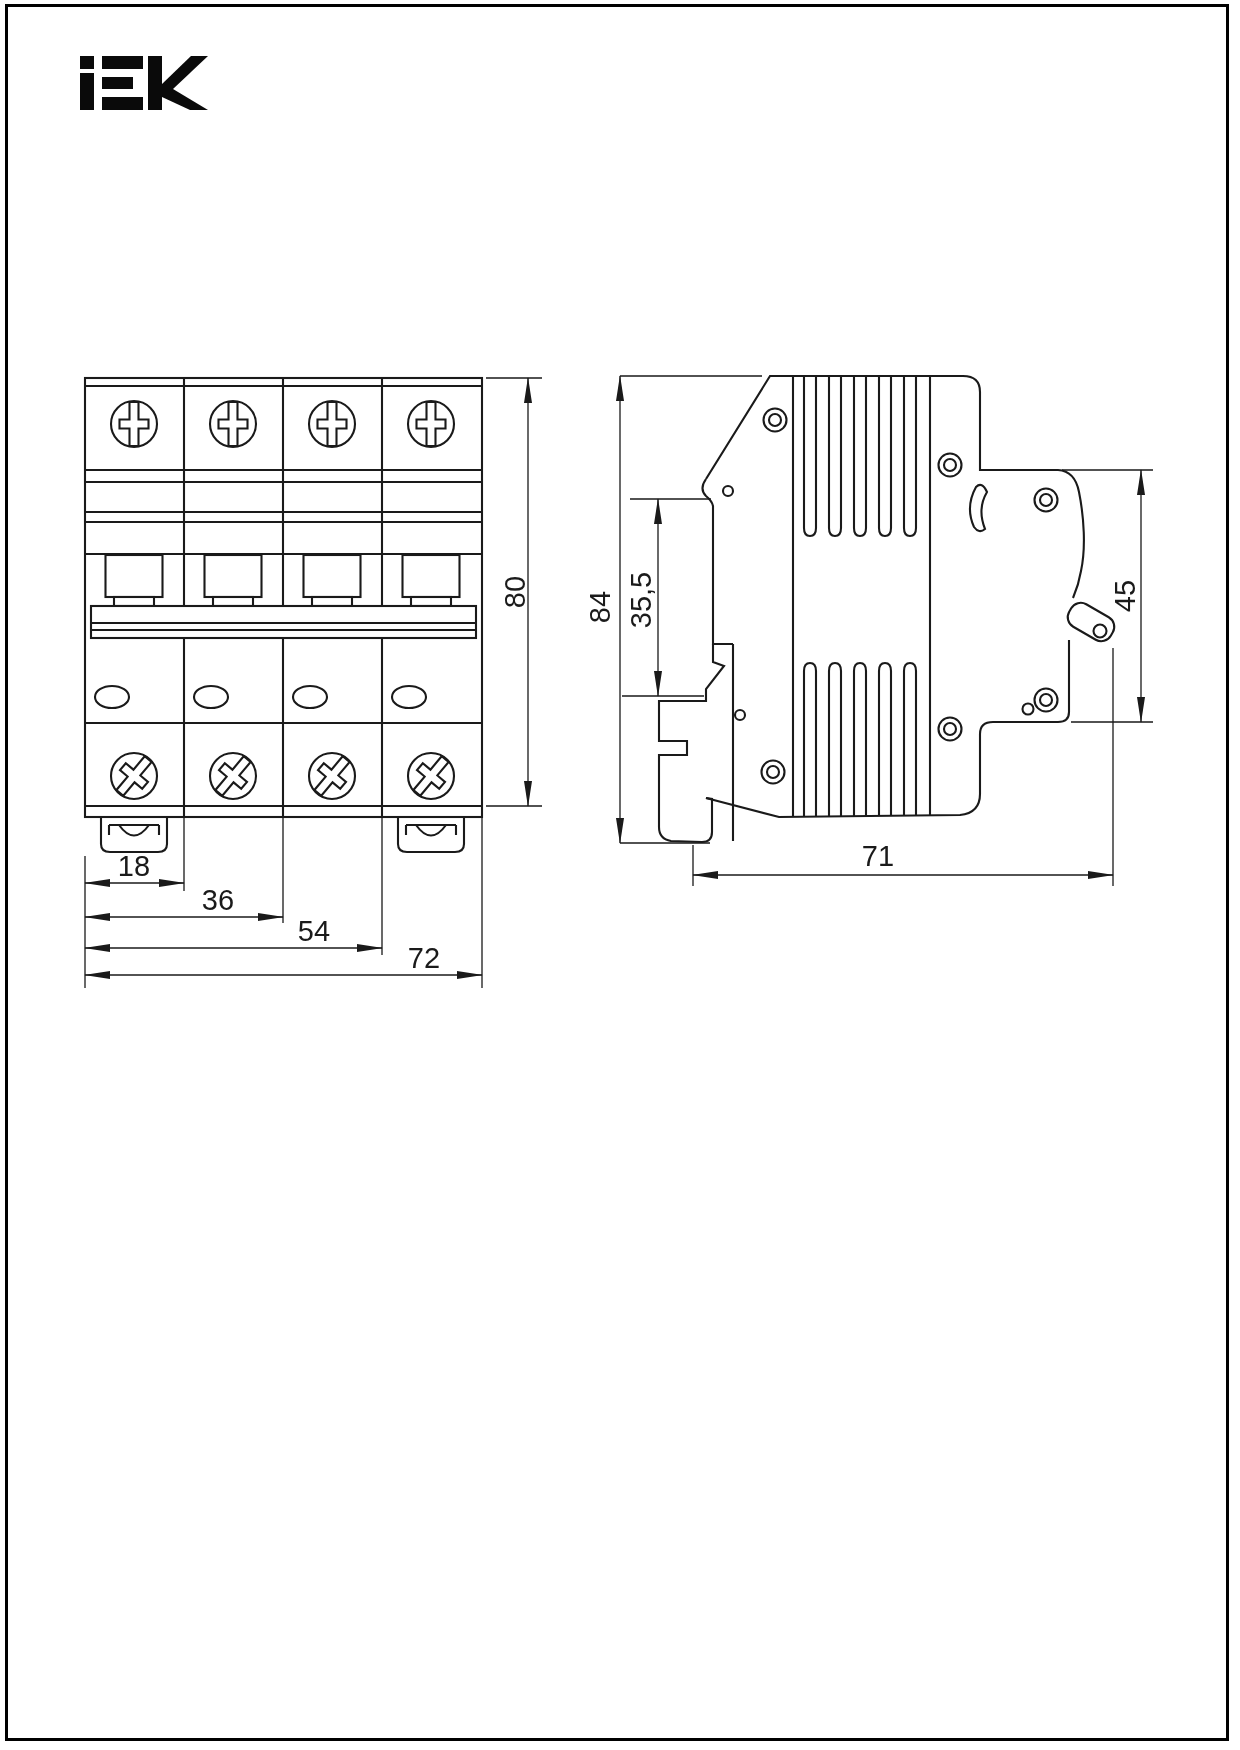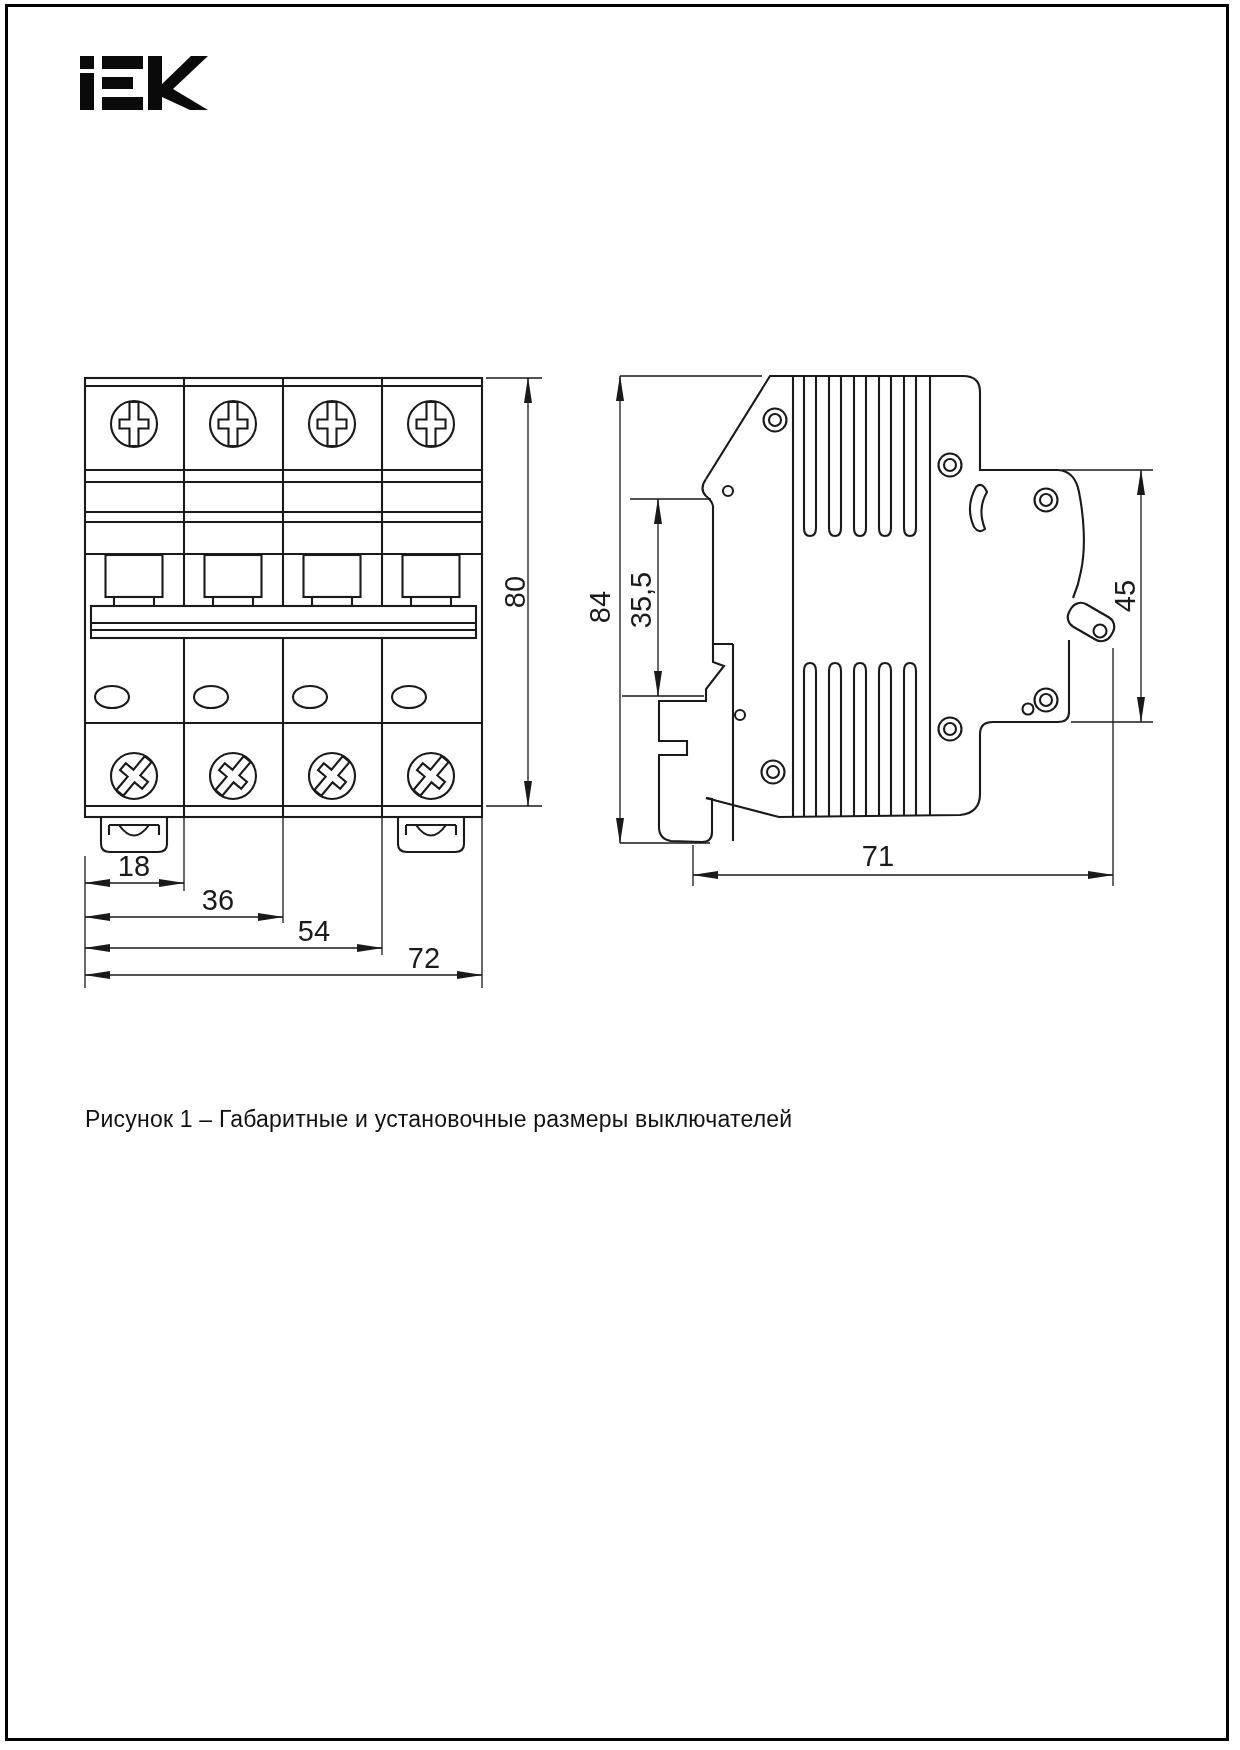--- a/index.html
+++ b/index.html
@@ -224,14 +224,13 @@
       </g>
 
       <g>
         <path class="t" d="M693,845 V886 M1113,648 V886"></path>
         <line x1="693" y1="875" x2="1113" y2="875" class="t" marker-start="url(#arr)" marker-end="url(#arr)"></line>
         <text x="878" y="866" text-anchor="middle">71</text>
       </g>
     </g>
   </svg>
 
-  <div class="caption">Рисунок 1 – Габаритные и установочные размеры выключателей</div>
 </div>
 
 </body></html>

